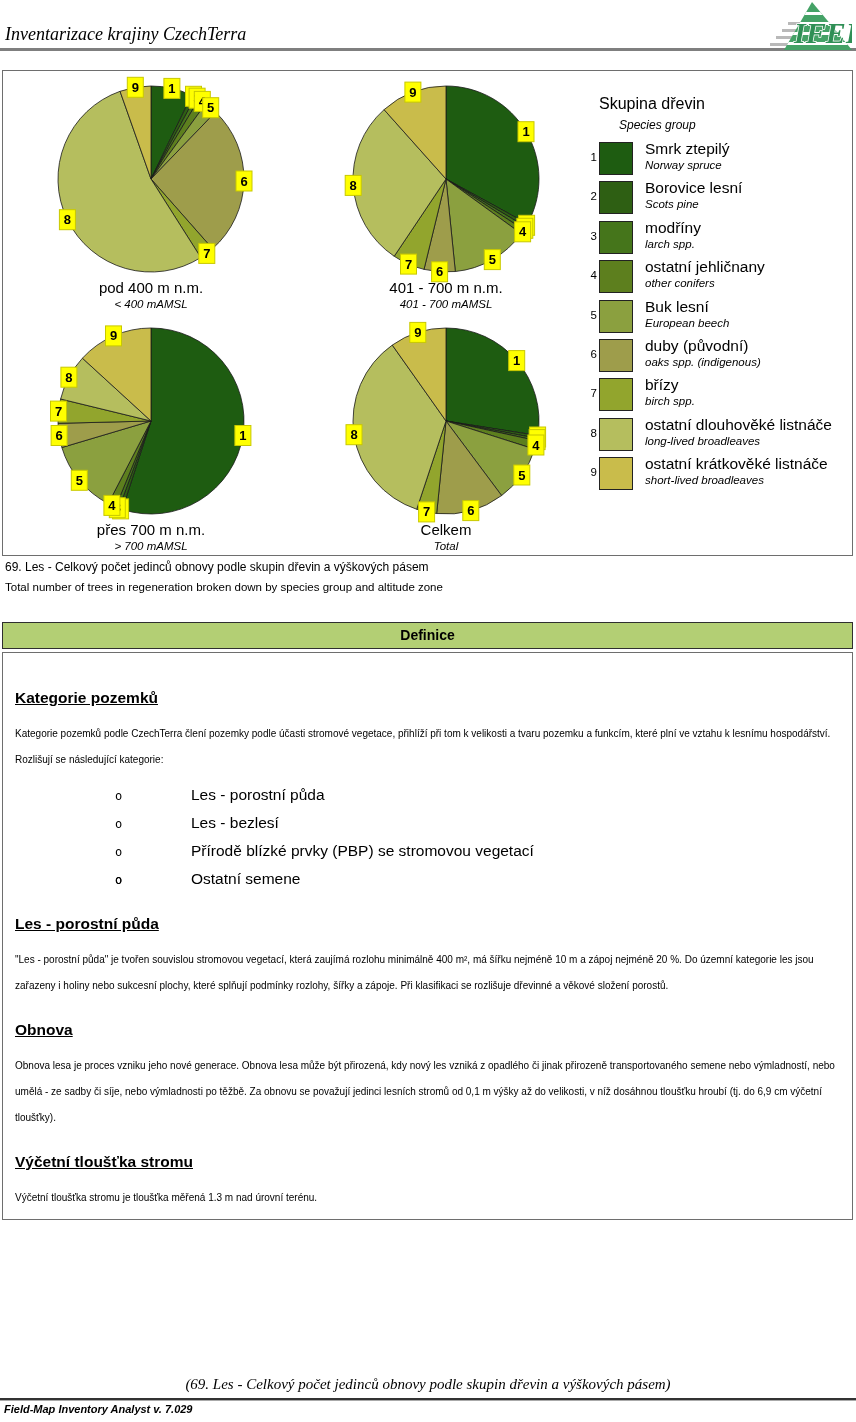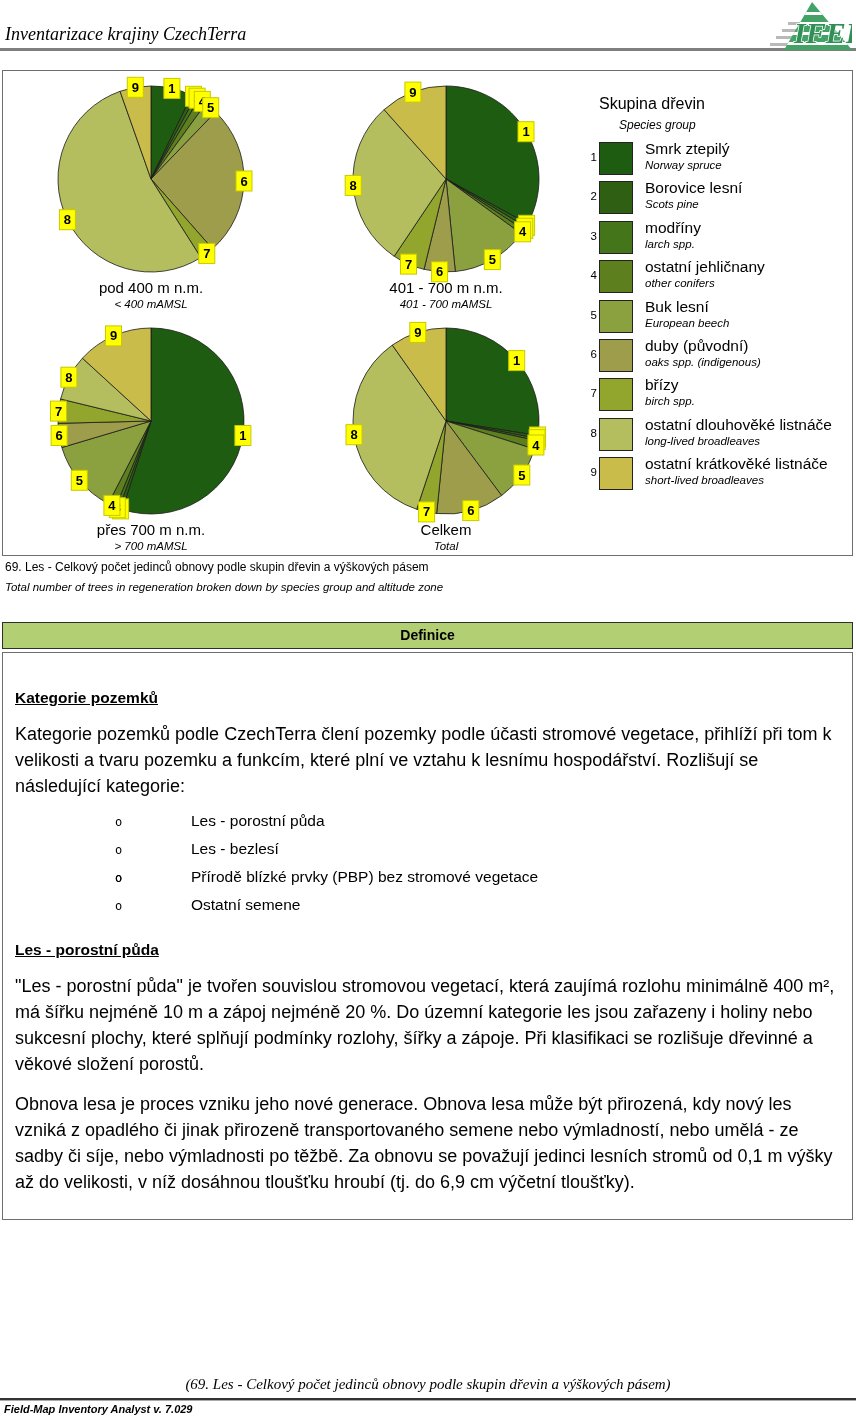--- a/index.html
+++ b/index.html
@@ -18,28 +18,28 @@
   .pie-subtitle { text-align:center; font-size:11.5px; font-style:italic; margin-top:2px; white-space:nowrap; }
   .legend { position:absolute; left:582px; top:24px; width:264px; height:450px; }
   .legend-title { position:absolute; left:14px; top:0; font-size:16px; }
   .legend-subtitle { position:absolute; left:14px; top:23px; font-size:12px; font-style:italic;margin-left:20px; }
   .legend-num { position:absolute; left:0; width:12px; text-align:right; font-size:11.5px; }
   .legend-swatch { position:absolute; left:14px; width:34px; height:33px; border:1px solid #222; box-sizing:border-box; }
   .legend-label { position:absolute; left:60px; font-size:15.5px; white-space:nowrap; }
   .legend-sublabel { position:absolute; left:60px; font-size:11.5px; font-style:italic; white-space:nowrap; }
   
   .fig-caption-cz { position:absolute; left:5px; top:560px; font-size:12px; }
-  .fig-caption-en { position:absolute; left:5px; top:581px; font-size:11.5px; font-style:italic; }
+  .fig-caption-en { position:absolute; left:5px; top:581px; font-size:11.5px; }
   
   .definice-band { position:absolute; left:2px; top:622px; width:851px; height:27px; box-sizing:border-box;
     background:#b3cf74; border:1px solid #2f2f2f; text-align:center; font-weight:bold; font-size:14px; line-height:25px; }
   .text-box { position:absolute; left:2px; top:652px; width:851px; height:568px; box-sizing:border-box;
     border:1px solid #6e6e6e; padding:14px 12px; overflow:hidden; }
   .sec-h { font-size:15.5px; font-weight:bold; text-decoration:underline; margin:22px 0 0 0; }
-  .sec-p { font-size:18px; line-height:26px; margin:14px 0 0 0; }
+  .sec-p { font-size:10px; line-height:26px; margin:14px 0 0 0; }
   .sec-ul { margin:8px 0 0 0; padding:0; list-style:none; }
   .sec-li { position:relative; padding-left:176px; line-height:28px; font-size:15.5px; }
   .sec-li .marker { position:absolute; left:100px; top:1px; font-family:"DejaVu Sans Mono", monospace; font-size:12px; }
   
   .foot-caption { position:absolute; left:0; top:1376px; width:856px; text-align:center;
     font-family:"Liberation Serif", serif; font-style:italic; font-size:15px; }
   .foot-rule { position:absolute; left:0; top:1398px; width:856px; height:2px; background:#333; border-bottom:1px solid #aaa; }
   .foot-app  { position:absolute; left:4px; top:1403px; font-style:italic; font-weight:bold; font-size:11px; }
   .foot-page { position:absolute; right:8px; top:1399px; font-family:"Liberation Serif", serif; font-size:16px;margin-top:25px; }
 </style>
@@ -310,26 +310,28 @@
 <div class="fig-caption-cz">69. Les - Celkový počet jedinců obnovy podle skupin dřevin a výškových pásem</div>
 <div class="fig-caption-en">Total number of trees in regeneration broken down by species group and altitude zone</div>
 
 <div class="definice-band">Definice</div>
 <div class="text-box" id="sections">
     <div class="sec-h">Kategorie pozemků</div>
     <div class="sec-p">Kategorie pozemků podle CzechTerra člení pozemky podle účasti stromové vegetace, přihlíží při tom k velikosti a tvaru pozemku a funkcím, které plní ve vztahu k lesnímu hospodářství. Rozlišují se následující kategorie:</div>
     <ul class="sec-ul">
       <li class="sec-li"><span class="marker">o</span><span>Les - porostní půda</span></li>
       <li class="sec-li"><span class="marker">o</span><span>Les - bezlesí</span></li>
+      <li class="sec-li"><span class="marker">o</span><span>Přírodě blízké prvky (PBP) se stromovou vegetací</span></li>
       <li class="sec-li"><span class="marker">o</span></li>
-      <li class="sec-li"><span class="marker">o</span><span>Přírodě blízké prvky (PBP) bez stromové vegetace</span></li>
       <li class="sec-li"><span class="marker">o</span><span>Ostatní semene</span></li>
     </ul>
     <div class="sec-h">Les - porostní půda</div>
     <div class="sec-p">"Les - porostní půda" je tvořen souvislou stromovou vegetací, která zaujímá rozlohu minimálně 400 m², má šířku nejméně 10 m a zápoj nejméně 20 %. Do územní kategorie les jsou zařazeny i holiny nebo sukcesní plochy, které splňují podmínky rozlohy, šířky a zápoje. Při klasifikaci se rozlišuje dřevinné a věkové složení porostů.</div>
+    <div class="sec-h">Obnova</div>
     <div class="sec-p">Obnova lesa je proces vzniku jeho nové generace. Obnova lesa může být přirozená, kdy nový les vzniká z opadlého či jinak přirozeně transportovaného semene nebo výmladností, nebo umělá - ze sadby či síje, nebo výmladnosti po těžbě. Za obnovu se považují jedinci lesních stromů od 0,1 m výšky až do velikosti, v níž dosáhnou tloušťku hroubí (tj. do 6,9 cm výčetní tloušťky).</div>
     <div class="sec-h">Výčetní tloušťka stromu</div>
+    <div class="sec-p">Výčetní tloušťka stromu je tloušťka měřená 1.3 m nad úrovní terénu.</div>
   </div>
 
 <div class="foot-caption">(69. Les - Celkový počet jedinců obnovy podle skupin dřevin a výškových pásem)</div>
 <div class="foot-rule"></div>
 <div class="foot-app">Field-Map Inventory Analyst v. 7.029</div>
 <div class="foot-page">275</div>
 
 </body></html>

